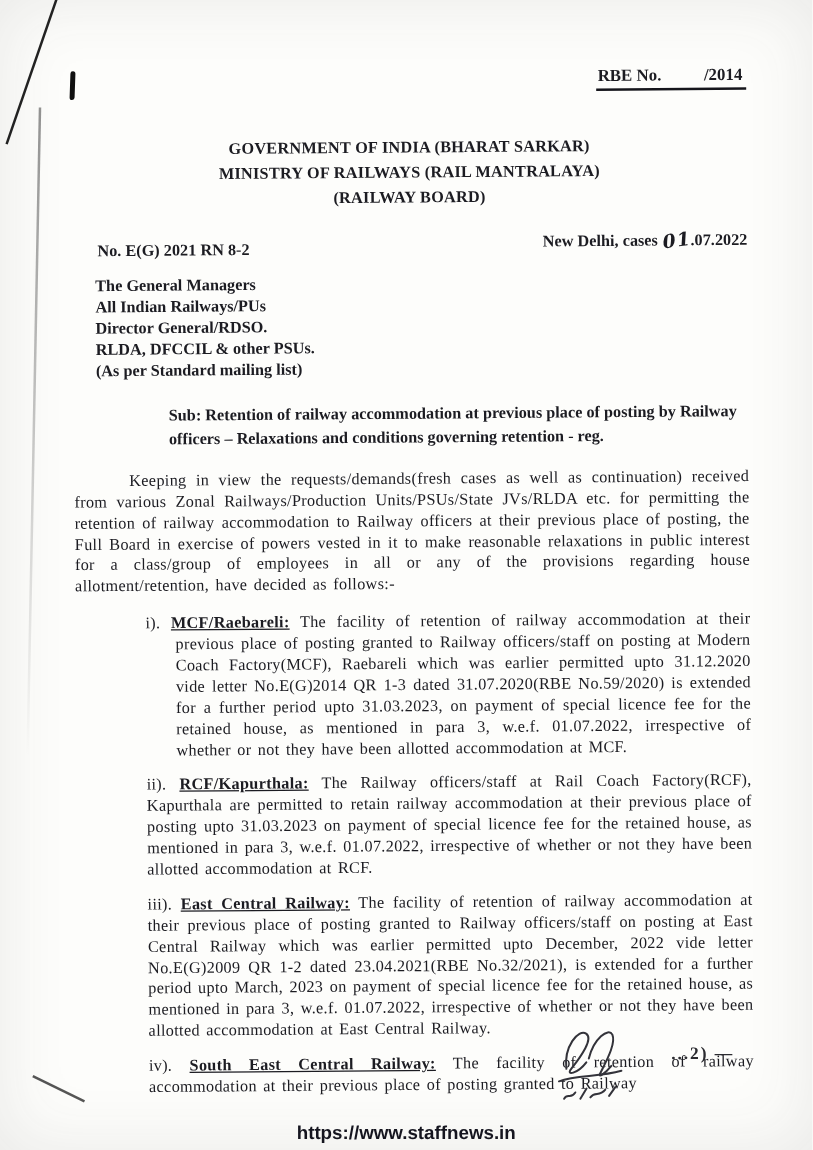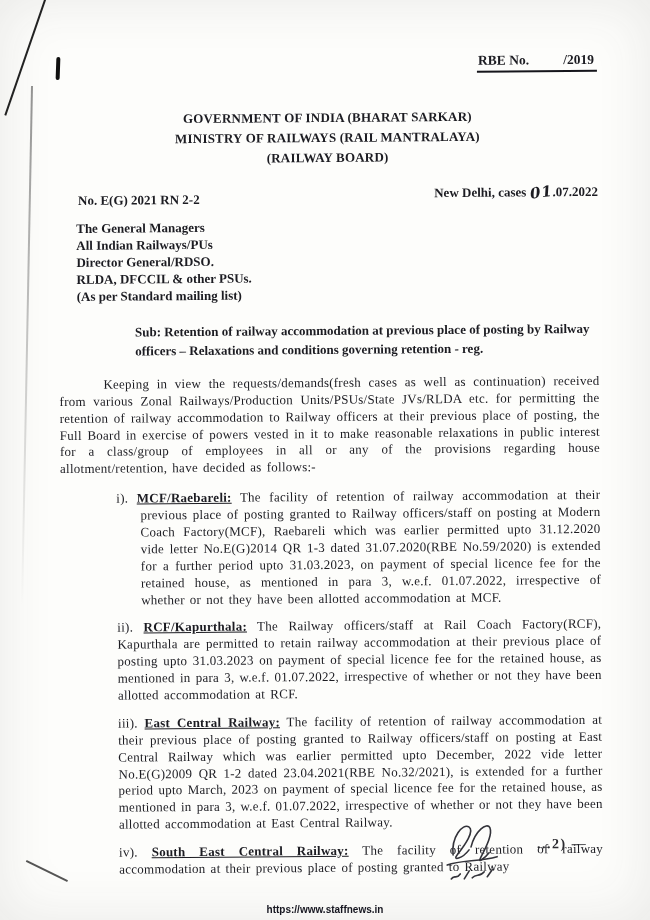--- a/index.html
+++ b/index.html
@@ -39,48 +39,48 @@
   .intro { margin-top:15px; text-indent:44px; }
   .item { margin:11px 0 0 56px; }
   .item.hang { padding-left:24px; text-indent:-24px; }
   .item-title { font-weight:700; text-decoration:underline; }
 
   .sig-block { position:absolute; left:436px; top:818px; width:190px; height:84px; }
   .sig-block svg { position:absolute; left:0; top:0; }
   .page-mark { position:absolute; left:98px; top:20px; font-size:14px; font-weight:700; letter-spacing:1.5px; color:#2b2b30; }
 
   .footer-url { position:absolute; left:0; right:0; bottom:5px; text-align:center;
-    font-family:"Liberation Sans", sans-serif; font-size:10px; font-weight:700; color:#15151f; }
+    font-family:"Liberation Sans", sans-serif; font-size:15px; font-weight:700; color:#15151f; }
 </style>
 </head>
 <body>
 
 <div class="canvas">
 
   <div class="art art-corner-line"></div>
   <div class="art art-tick"></div>
   <div class="art art-left-edge"></div>
   <div class="art art-bottom-line"></div>
 
   <div class="doc">
 
     <div class="rbe-line">
       <span class="rbe-underline">
-        <span>RBE No.</span><span class="rbe-gap"></span><span>/2019</span>
+        <span>RBE No.</span><span class="rbe-gap"></span><span>/2014</span>
       </span>
     </div>
 
     <div class="letterhead">
       <div>GOVERNMENT OF INDIA (BHARAT SARKAR)</div>
       <div>MINISTRY OF RAILWAYS (RAIL MANTRALAYA)</div>
       <div>(RAILWAY BOARD)</div>
     </div>
 
     <div class="ref-row">
-      <div class="ref-left">No. E(G) 2021 RN 2-2</div>
+      <div class="ref-left">No. E(G) 2021 RN 8-2</div>
       <div class="ref-right">
         <span>New Delhi, cases</span>
         <span class="handwritten">01</span><span>.07.2022</span>
       </div>
     </div>
 
     <div class="addressees">
       <div>The General Managers</div>
       <div>All Indian Railways/PUs</div>
       <div>Director General/RDSO.</div>

